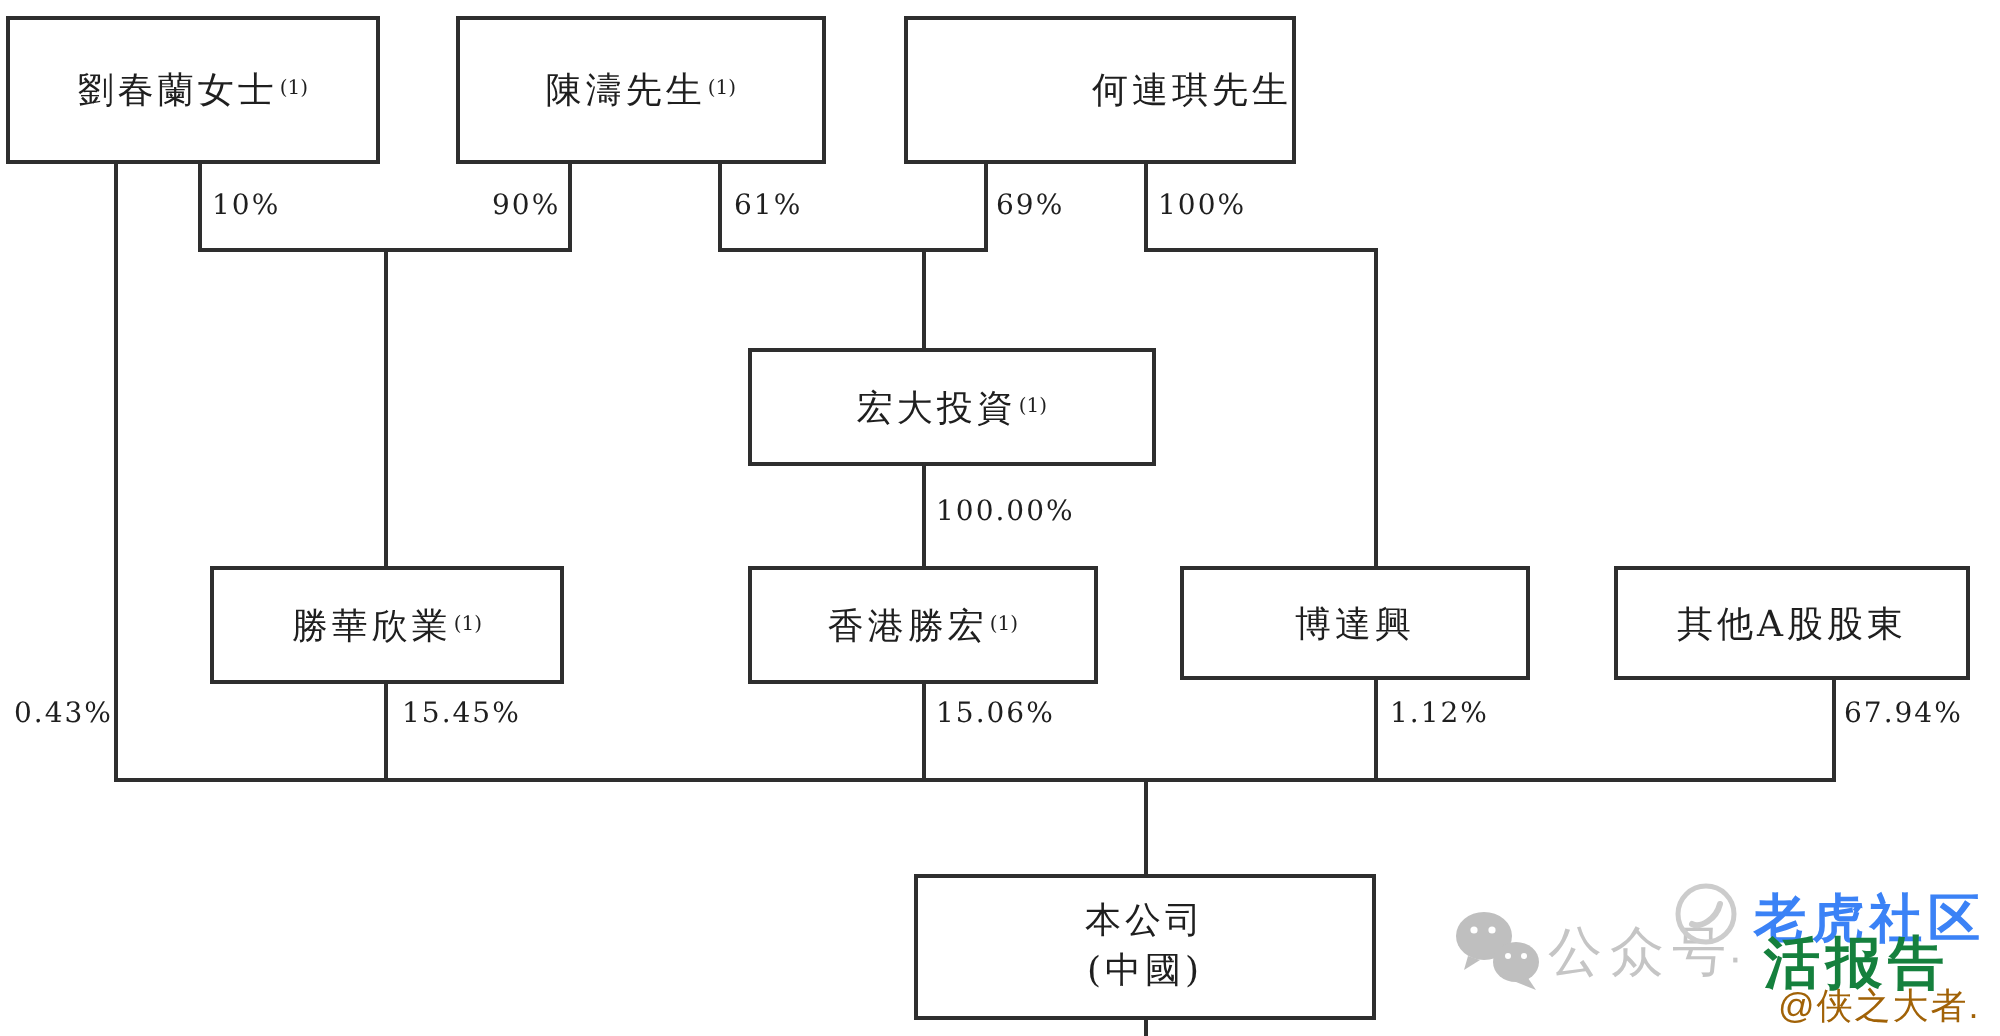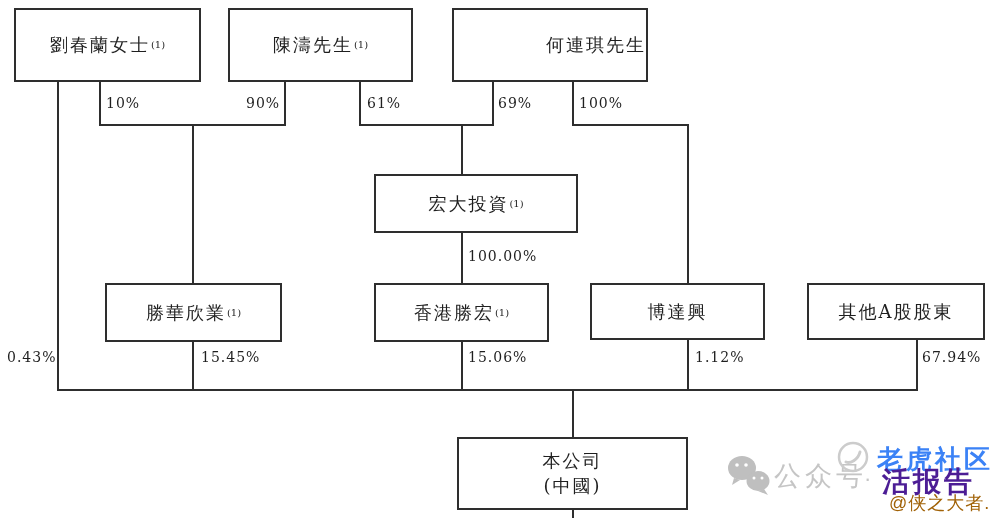--- a/index.html
+++ b/index.html
@@ -18,21 +18,21 @@
   .hline{position:absolute;height:2px;background:#2e2e2e;}
   .pct{
     position:absolute;font-size:14px;color:#1f1f1f;letter-spacing:1px;white-space:nowrap;
   }
   
   .wm{position:absolute;color:#c3c3c3;white-space:nowrap;
       font-family:"Liberation Sans","DejaVu Sans",sans-serif;}
   .wm-pub{left:774px;top:458px;font-size:27px;letter-spacing:4px;color:#c5c5c5;font-weight:400;}
   .wm-dot{left:864px;top:466px;font-size:22px;color:#c5c5c5;}
   .wm-community{left:877px;top:442px;font-size:26px;font-weight:700;color:#3b82f6;letter-spacing:3px;}
-  .wm-report{left:882px;top:463px;font-size:28px;font-weight:700;color:#4c1d95;letter-spacing:3px;}
+  .wm-report{left:882px;top:463px;font-size:28px;font-weight:700;color:#15803d;letter-spacing:3px;}
   .wm-author{left:889px;top:491px;font-size:18px;color:#a16207;letter-spacing:1px;}
   .wm-icon{position:absolute;}
 </style>
 </head>
 <body>
 
 <div class="canvas">
 
   <div class="vline" style="left:57px;top:82px;height:309px;"></div>
   <div class="vline" style="left:99px;top:82px;height:44px;"></div>
@@ -53,21 +53,21 @@
 
   <div class="vline" style="left:192px;top:342px;height:49px;"></div>
   <div class="vline" style="left:461px;top:342px;height:49px;"></div>
   <div class="vline" style="left:687px;top:340px;height:51px;"></div>
   <div class="vline" style="left:916px;top:340px;height:51px;"></div>
 
   <div class="hline" style="left:57px;top:389px;width:861px;"></div>
   <div class="vline" style="left:572px;top:389px;height:48px;"></div>
   <div class="vline" style="left:572px;top:510px;height:8px;"></div>
 
-  <div class="node" style="left:14px;top:8px;width:187px;height:74px;justify-content:center;">
+  <div class="node" style="left:3px;top:8px;width:187px;height:74px;justify-content:center;">
     <span>劉春蘭女士</span>
       <sup>(1)</sup>
   </div>
   <div class="node" style="left:228px;top:8px;width:185px;height:74px;">
     <span>陳濤先生</span>
       <sup>(1)</sup>
   </div>
   <div class="node" style="left:452px;top:8px;width:196px;height:74px;justify-content:flex-end;">
     <span>何連琪先生</span>
   </div>

